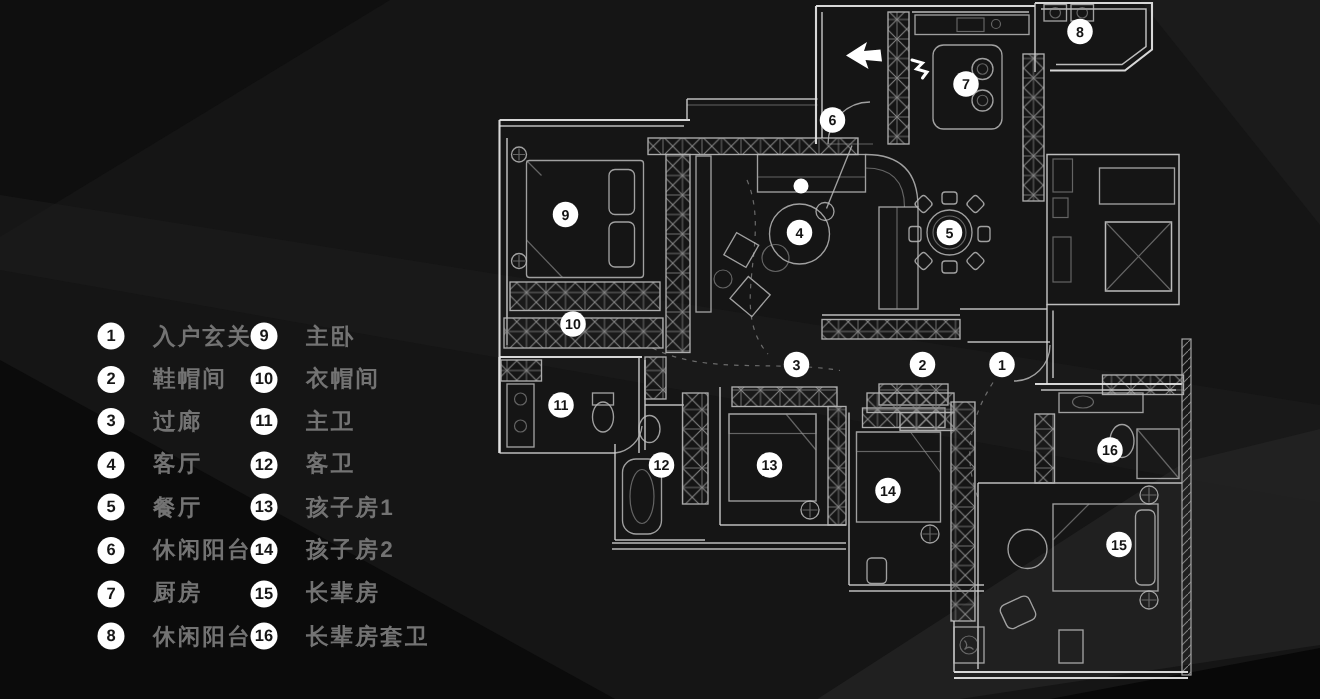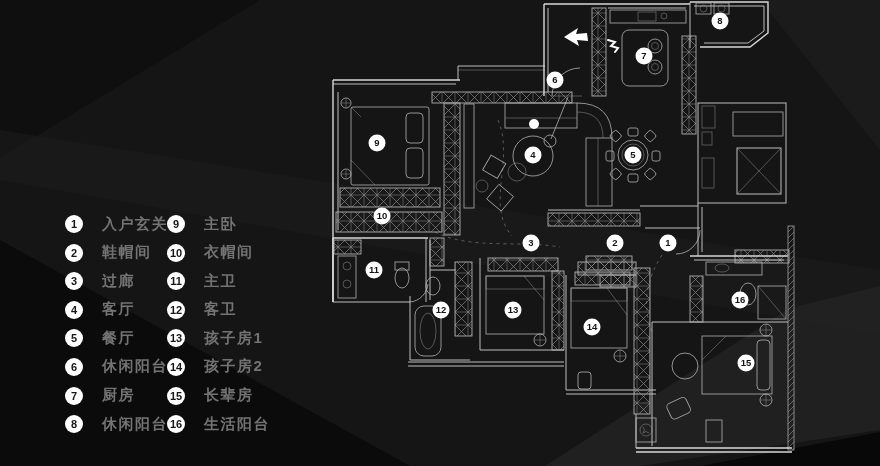--- a/index.html
+++ b/index.html
@@ -427,16 +427,16 @@
       <div class="legend-item">
         <span class="badge">14</span>
         <span class="legend-label">孩子房2</span>
       </div>
       <div class="legend-item">
         <span class="badge">15</span>
         <span class="legend-label">长辈房</span>
       </div>
       <div class="legend-item">
         <span class="badge">16</span>
-        <span class="legend-label">生活阳台</span>
+        <span class="legend-label">长辈房套卫</span>
       </div>
     </div>
 </div>
 
 </body></html>

